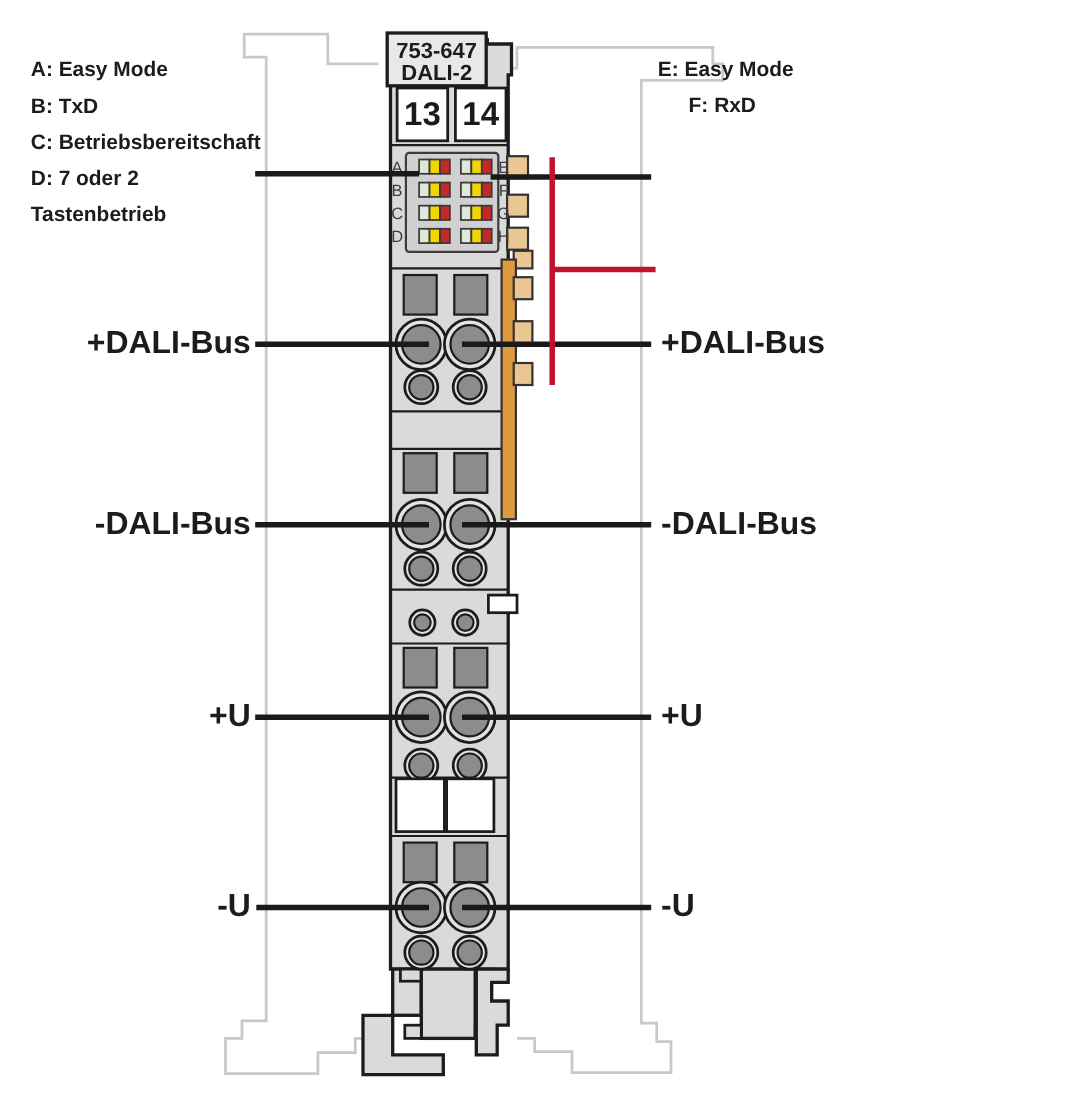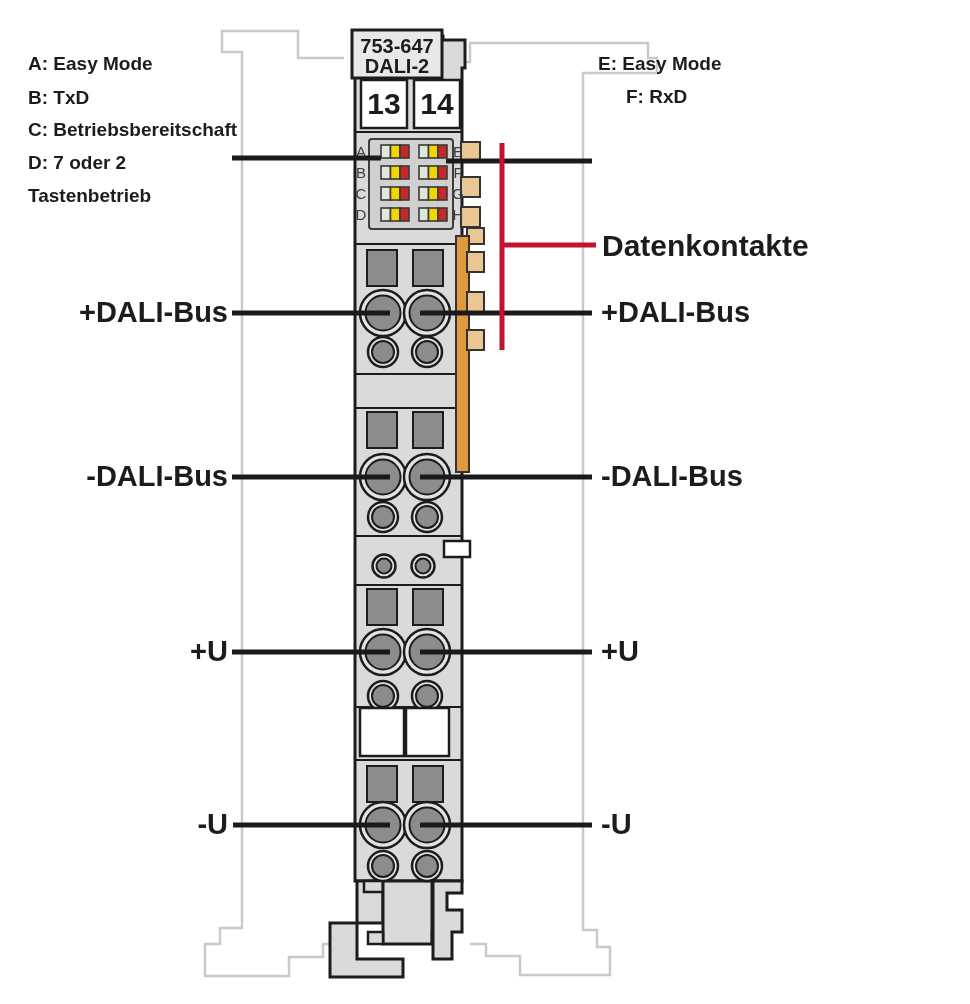--- a/index.html
+++ b/index.html
@@ -177,21 +177,20 @@
 
   <div class="lbl legend" style="left:28px;top:51px">A: Easy Mode</div>
   <div class="lbl legend" style="left:28px;top:85px">B: TxD</div>
   <div class="lbl legend" style="left:28px;top:117px">C: Betriebsbereitschaft</div>
   <div class="lbl legend" style="left:28px;top:150px">D: 7 oder 2</div>
   <div class="lbl legend" style="left:28px;top:183px">Tastenbetrieb</div>
 
   <div class="lbl legend" style="left:598px;top:51px">E: Easy Mode</div>
   <div class="lbl legend" style="left:626px;top:84px">F: RxD</div>
 
-  <div class="lbl dk" style="left:602px;top:228px">Datenkontakte</div>
   <div class="lbl big" style="right:742px;top:294px">+DALI-Bus</div>
   <div class="lbl big" style="left:601px;top:294px">+DALI-Bus</div>
   <div class="lbl big" style="right:742px;top:458px">-DALI-Bus</div>
   <div class="lbl big" style="left:601px;top:458px">-DALI-Bus</div>
   <div class="lbl big" style="right:742px;top:633px">+U</div>
   <div class="lbl big" style="left:601px;top:633px">+U</div>
   <div class="lbl big" style="right:742px;top:806px">-U</div>
   <div class="lbl big" style="left:601px;top:806px">-U</div>
 
 </div>

